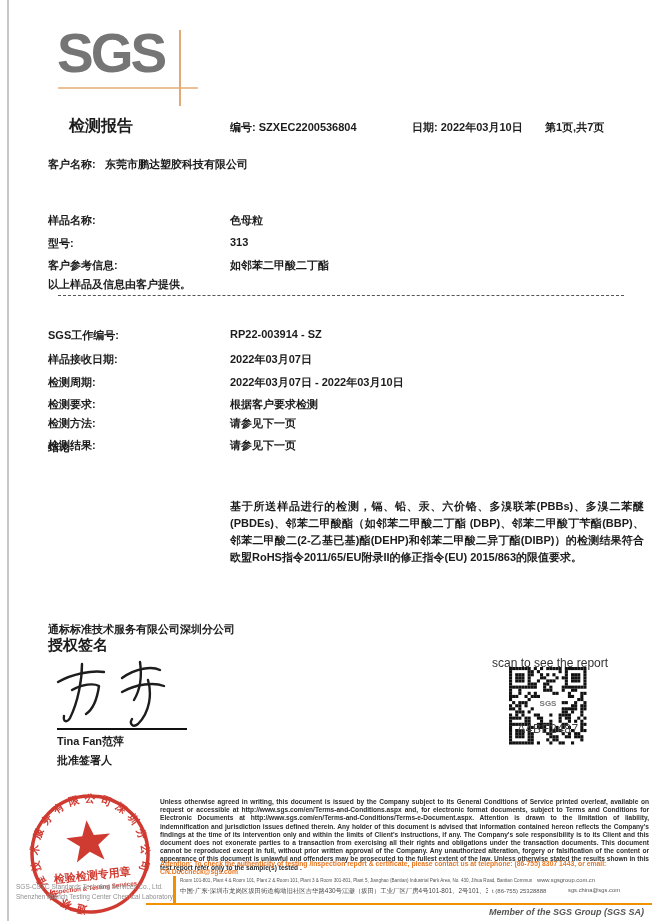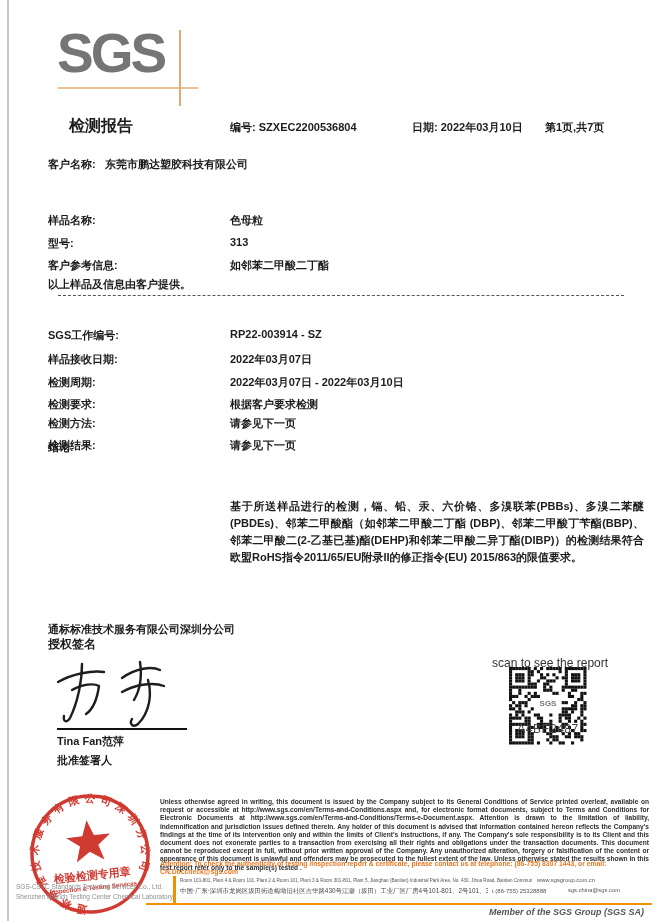--- a/index.html
+++ b/index.html
@@ -24,21 +24,21 @@
   .val-near{position:absolute;left:105px;font-weight:600;white-space:nowrap;}
   .val-far{position:absolute;left:230px;font-weight:600;white-space:nowrap;}
   .note{position:absolute;left:48px;font-size:11px;font-weight:600;}
   .dashed{position:absolute;left:58px;top:295px;width:566px;border-top:1px dashed #555;}
 
   .conclusion{position:absolute;left:230px;top:458px;width:414px;font-size:11px;
               font-weight:600;line-height:17px;text-align:justify;margin-top:40px;}
 
   
   .sig-company{position:absolute;left:48px;top:622px;font-size:11px;font-weight:600;}
-  .sig-auth{position:absolute;left:48px;top:636px;font-size:12px;font-weight:600;}
+  .sig-auth{position:absolute;left:48px;top:636px;font-size:15px;font-weight:600;}
   .sig-svg{position:absolute;left:52px;top:656px;}
   .sig-line{position:absolute;left:57px;top:728px;width:130px;height:2px;background:#111;}
   .sig-name{position:absolute;left:57px;top:734px;font-size:11px;font-weight:600;}
   .sig-title{position:absolute;left:57px;top:753px;font-size:11px;font-weight:600;}
 
   
   .qr-caption{position:absolute;left:492px;top:656px;font-size:12px;color:#333;}
   .qr-box{position:absolute;left:509px;top:667px;width:78px;height:78px;background:#fff;}
   .qr-overlay{position:absolute;left:535px;top:698px;width:26px;height:12px;background:#fff;
               font-size:8px;font-weight:800;color:#777;text-align:center;line-height:12px;

